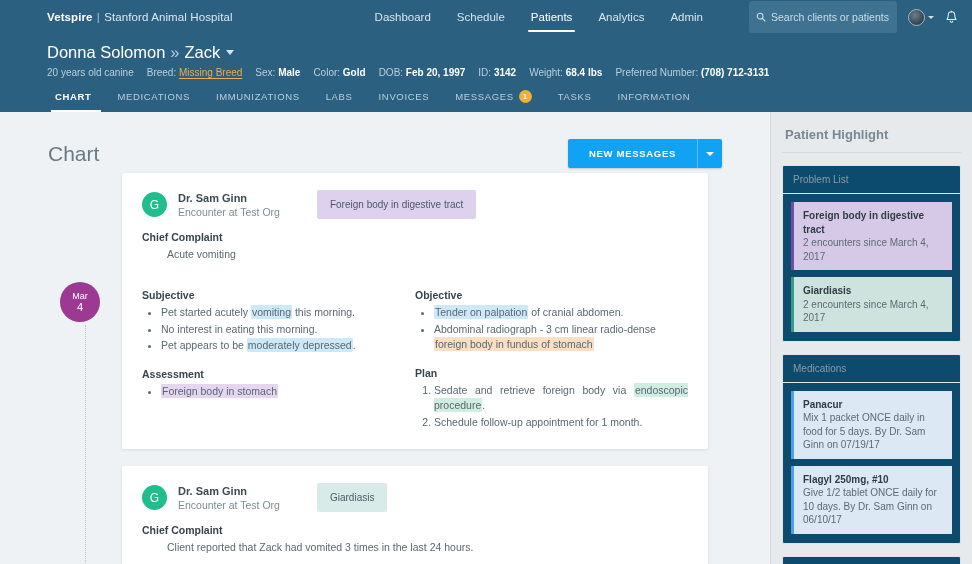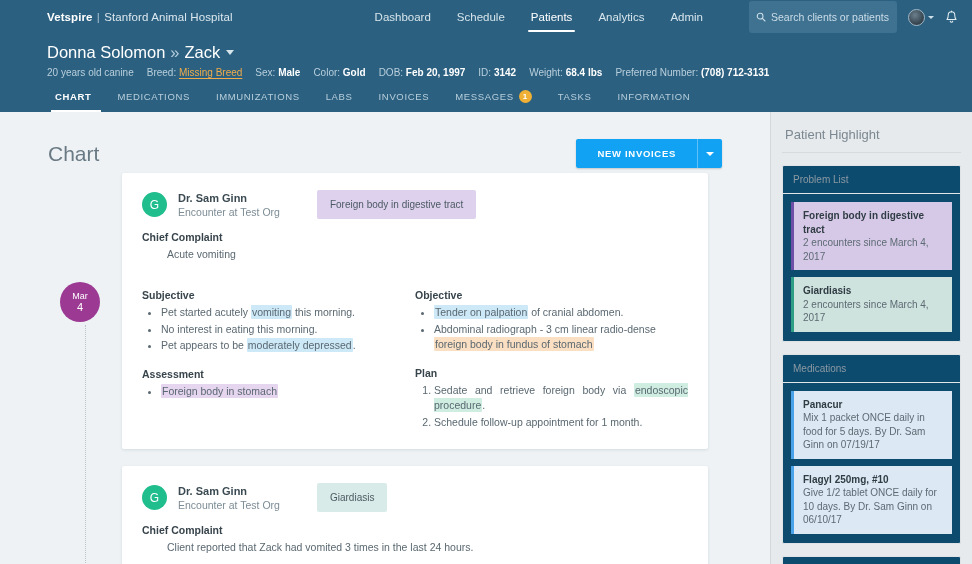--- a/index.html
+++ b/index.html
@@ -132,21 +132,21 @@
   .just li { text-align: justify; }
   .blk { margin-top: 14px; }
 
   mark { padding: 1px 1px; border-radius: 1px; color: inherit; background: none; }
   .hl-blue { background: #cde9f7; }
   .hl-purple { background: #e6d5ef; }
   .hl-orange { background: #fbdfc2; text-align: right; }
   .hl-green { background: #cfeee1; }
 
   
-  .side-title { font-size: 13px; color: #7b8892; font-weight: normal; padding: 2px 3px 10px 3px; border-bottom: 1px solid #d5dadd; }
+  .side-title { font-size: 13px; color: #7b8892; font-weight: bold; padding: 2px 3px 10px 3px; border-bottom: 1px solid #d5dadd; }
   .panel { background: #0c4a6e; border: 1px solid #dfe3e6; border-radius: 2px; margin-top: 12px; }
   .panel-head { font-size: 10px; color: #8d9aa3; padding: 8px 10px; border-bottom: 1px solid #e2e6e9; }
   .panel-body { padding: 8px 8px 9px 8px; display: flex; flex-direction: column; gap: 7px; }
   .p-item { padding: 7px 8px 7px 9px; border-left: 3px solid #999; font-size: 10px; line-height: 13.5px; }
   .p-item .t { font-weight: bold; color: #303c44; display: block; }
   .p-item .s { color: #5d6a73; display: block; }
   .prob-purple { background: #d6c9e8; border-left-color: #6d4fa8; }
   .prob-teal { background: #cfe3de; border-left-color: #2f9e86; }
   .med-blue { background: #dce8f4; border-left-color: #4aa3e8; }
 </style>
@@ -258,21 +258,21 @@
       </div>
   </div>
 
   <div class="body">
 
     <div class="main">
 
       <div class="main-head">
         <div class="page-title">Chart</div>
         <div class="new-enc">
-          <div class="lbl">NEW INVOICES</div>
+          <div class="lbl">NEW MESSAGES</div>
           <div class="drop">
               <i></i>
             </div>
         </div>
       </div>
 
       <div class="timeline">
         <div class="tl-dot">
           <span>Mar</span>
           <span class="d-num">4</span>

